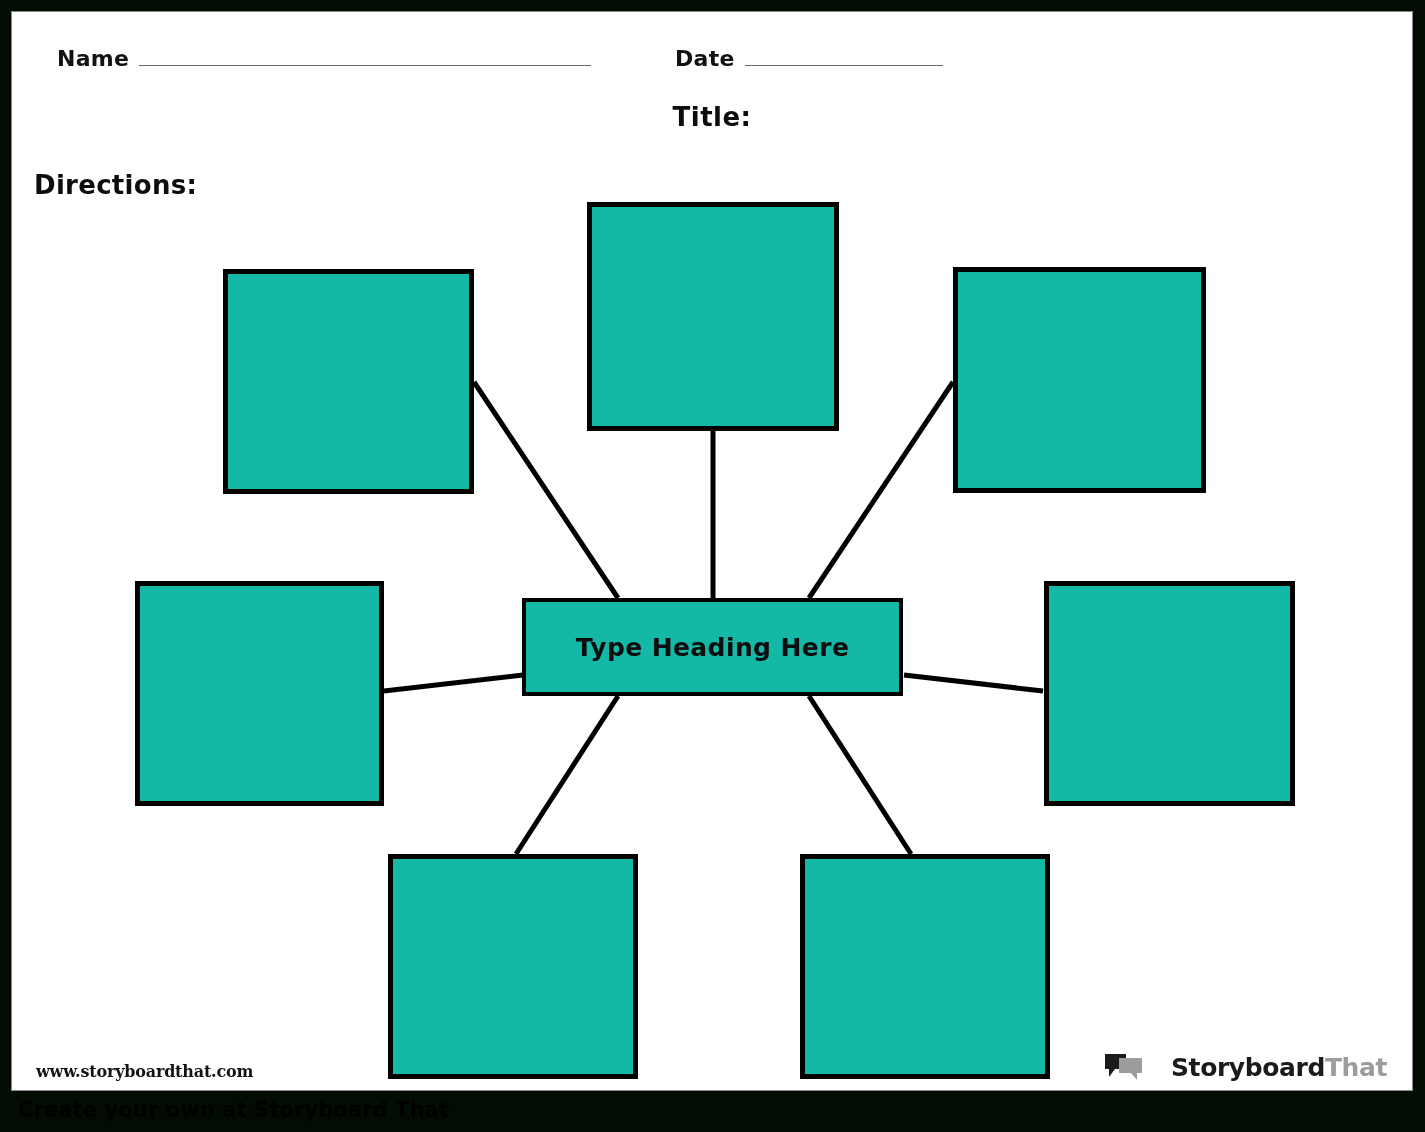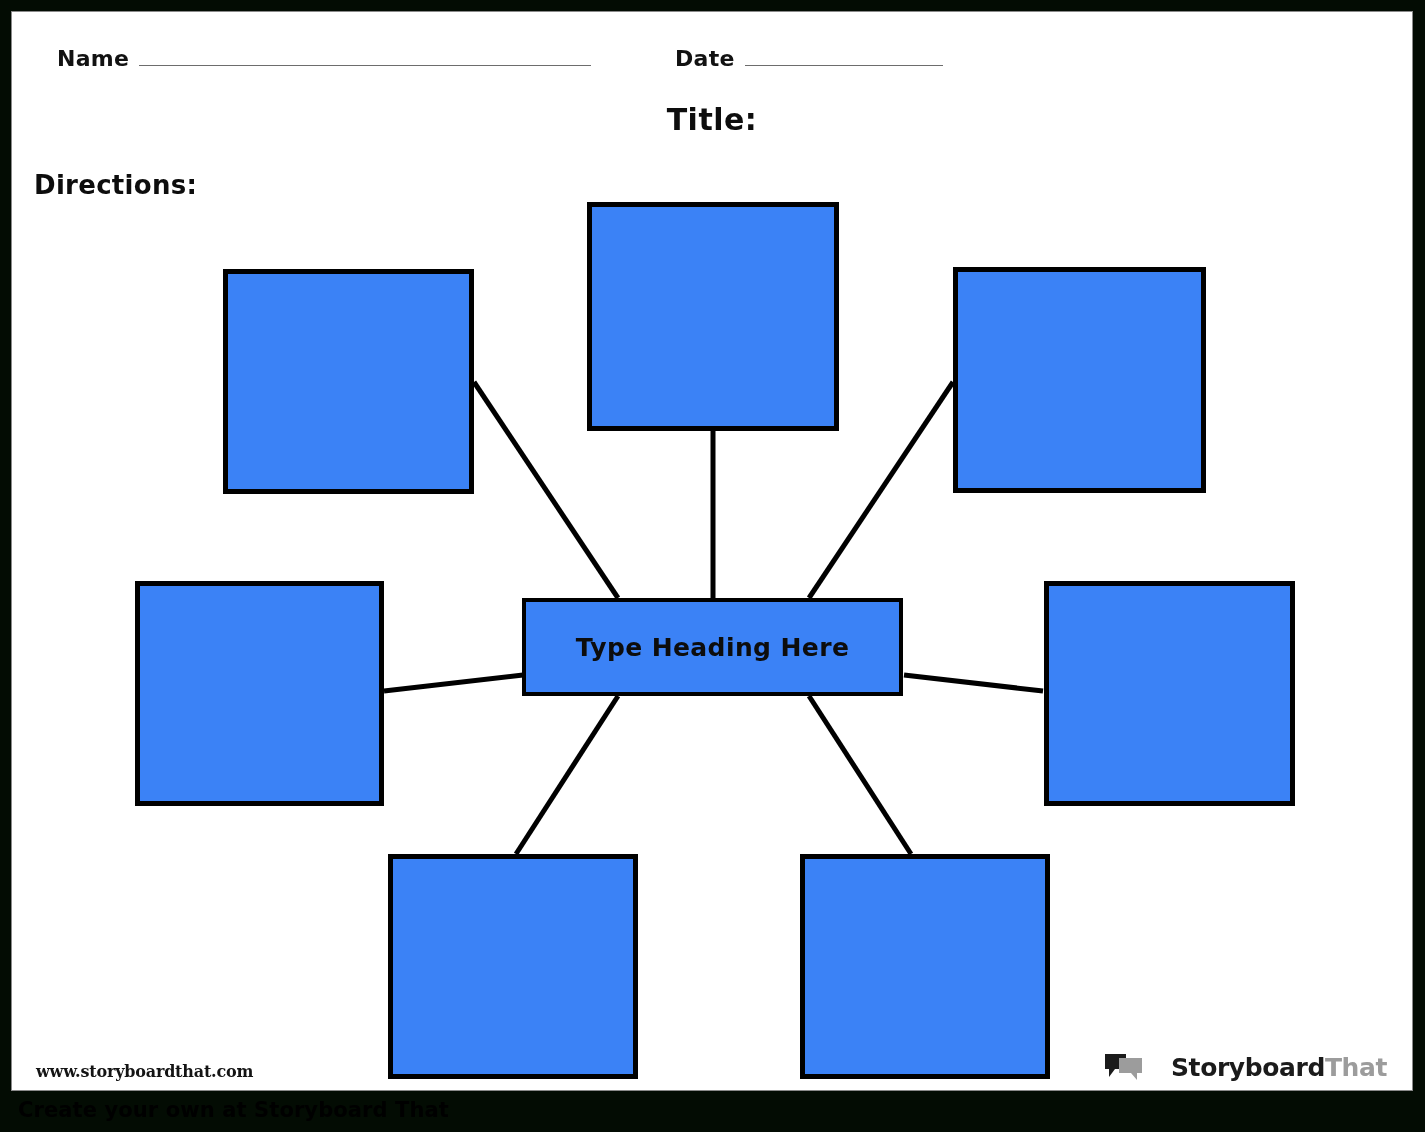--- a/index.html
+++ b/index.html
@@ -56,21 +56,21 @@
   #date-row  { left: 663px; top: 34px; }
   #date-row .field-rule { width: 198px; }
 
   
   #title-heading {
     position: absolute;
     left: 0;
     top: 90px;
     width: 1400px;
     text-align: center;
-    font-size: 30px;
+    font-size: 26px;
     font-weight: 700;
     color: #0d0d0d;
     letter-spacing: 0.5px;
   }
 
   
   #directions-label {
     position: absolute;
     left: 22px;
     top: 158px;
@@ -92,21 +92,21 @@
   #connector-layer {
     position: absolute;
     left: 0;
     top: 0;
   }
 
   
   .node {
     position: absolute;
     box-sizing: border-box;
-    background: #3b82f6;
+    background: #14b8a6;
     border: 5px solid #000000;
   }
   .node-center {
     border-width: 4px;
     display: flex;
     align-items: center;
     justify-content: center;
   }
   #center-node-label {
     font-size: 25px;

